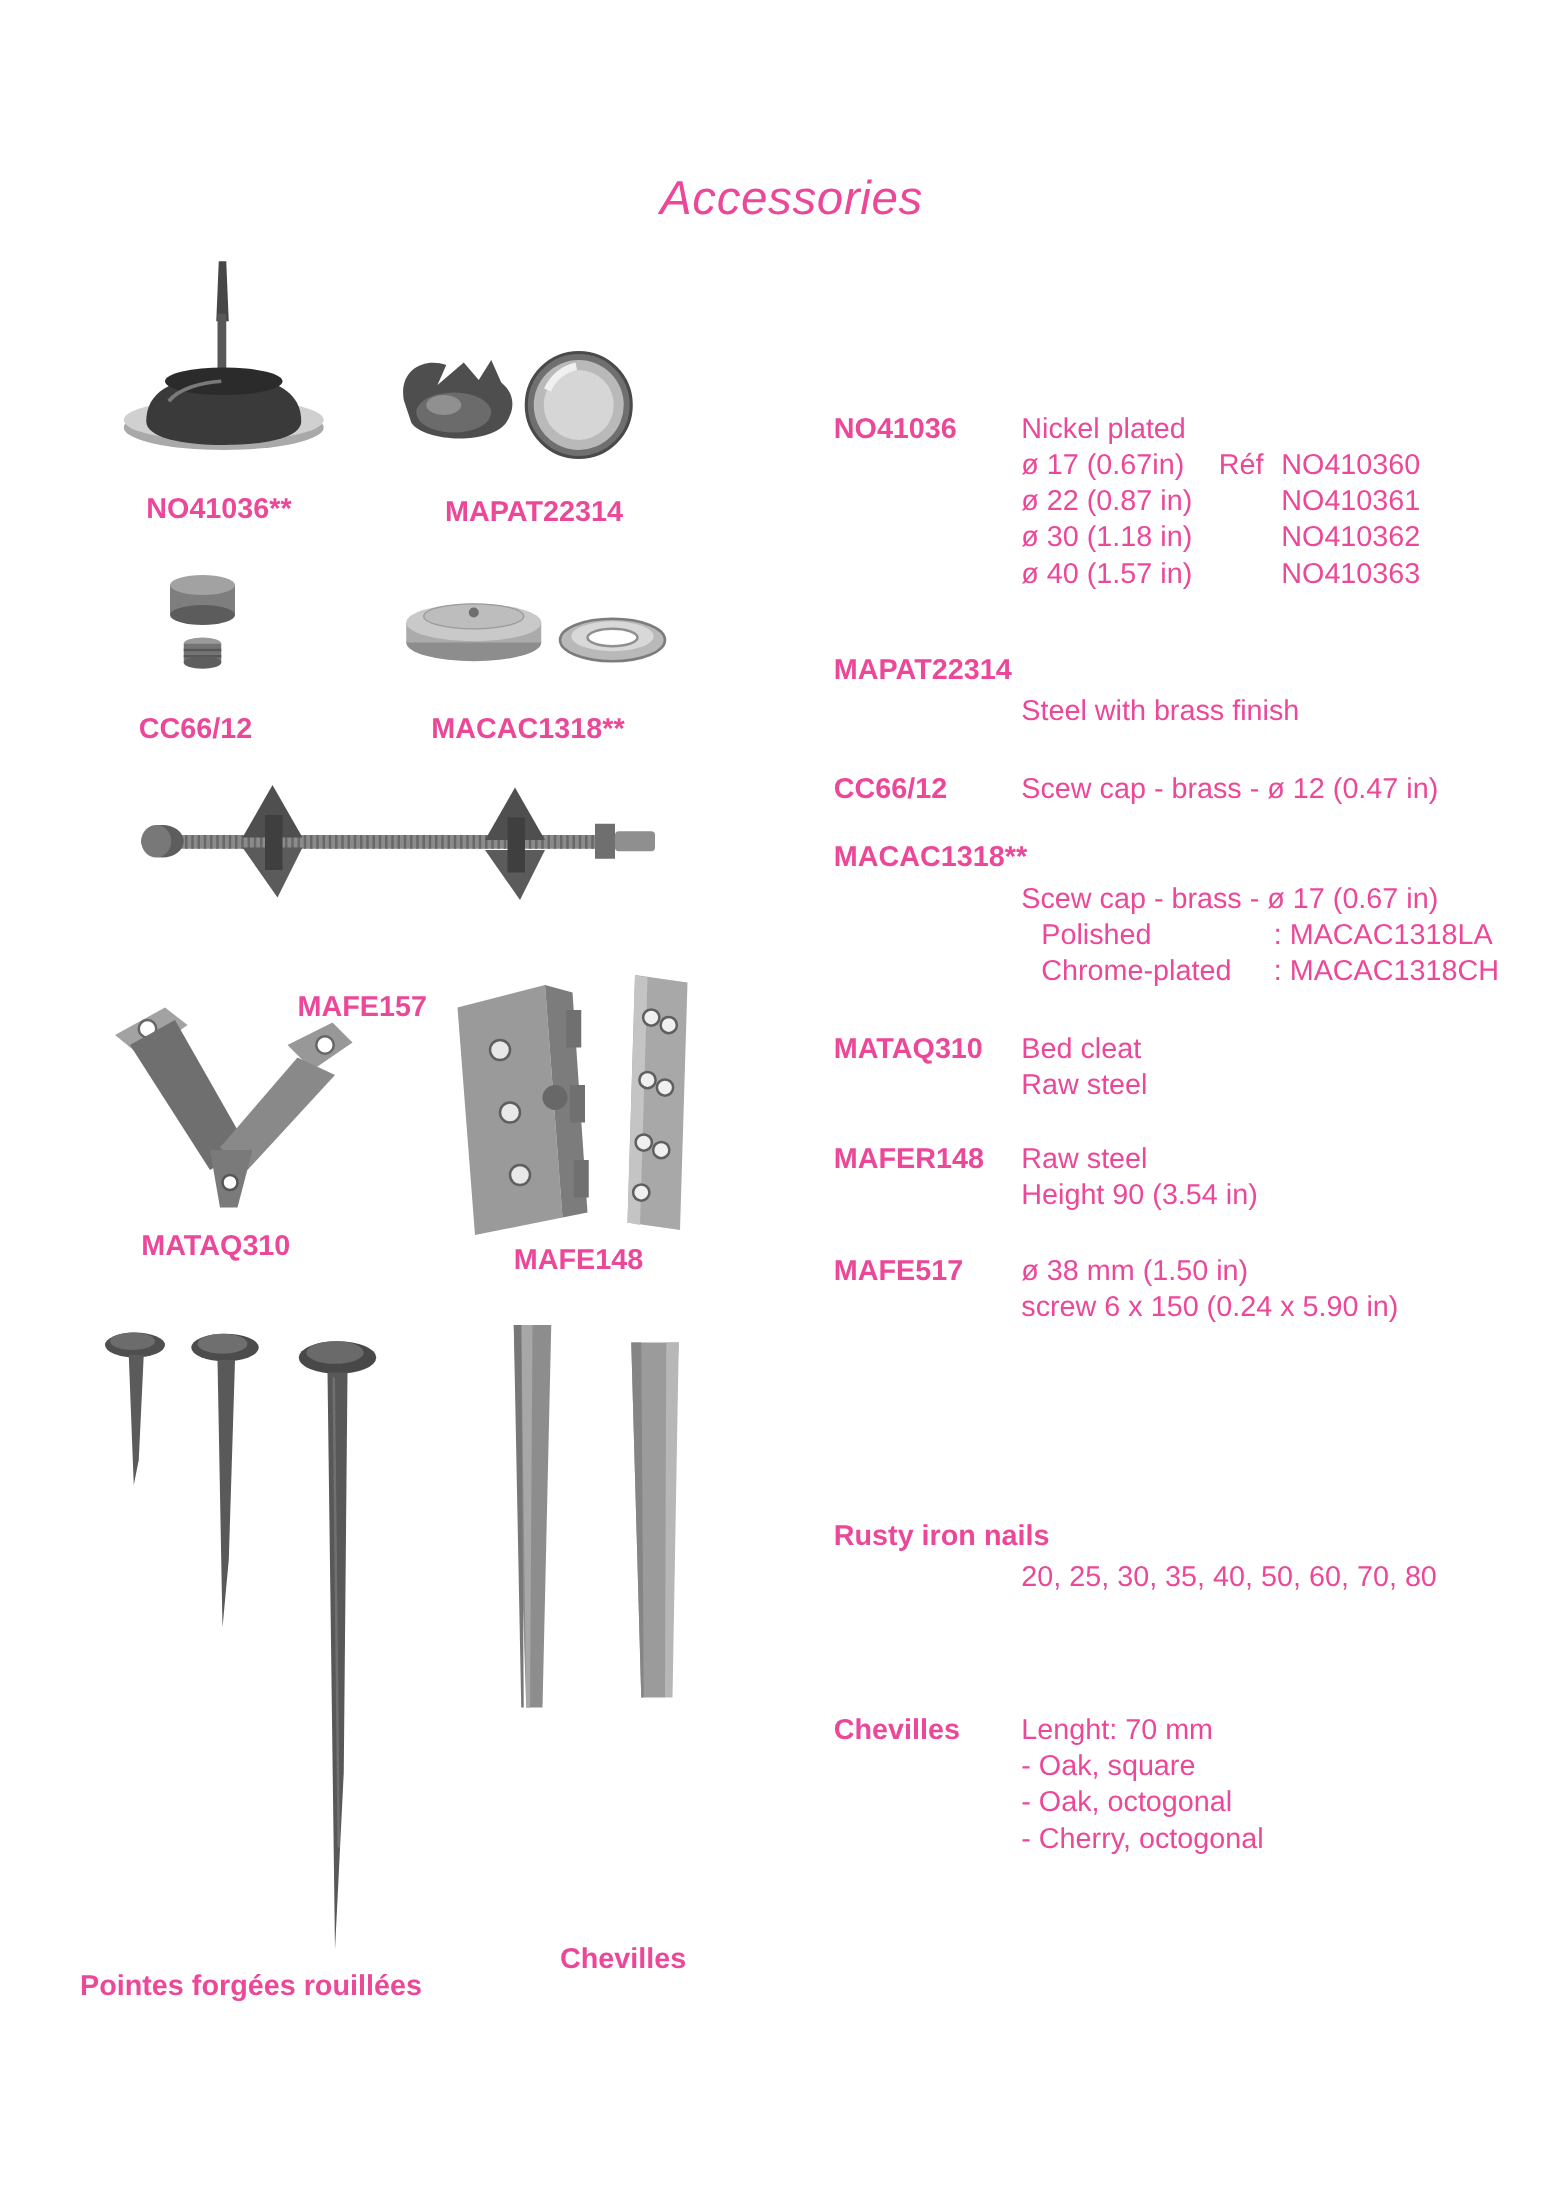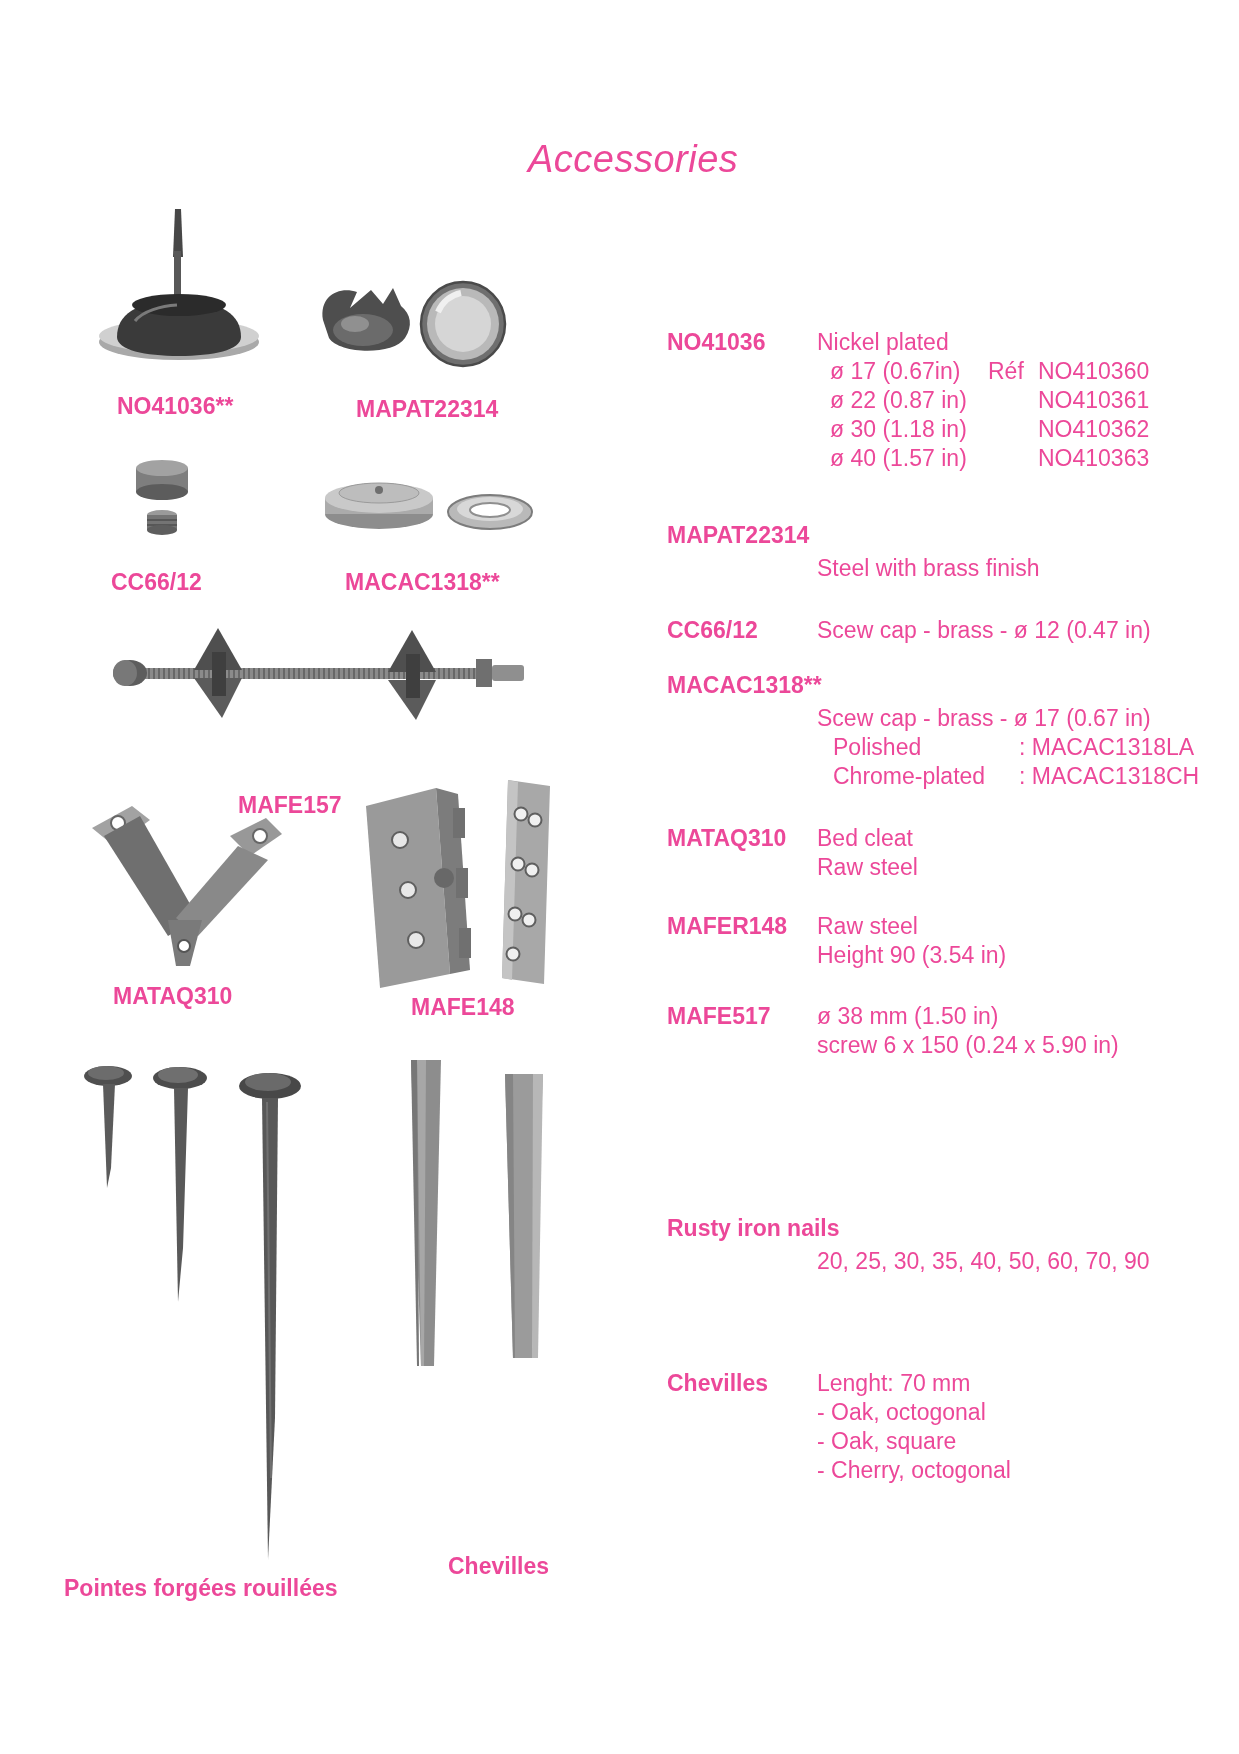--- a/index.html
+++ b/index.html
@@ -26,21 +26,21 @@
   .spec{
     position:absolute;left:667px;width:560px;
     display:flex;align-items:flex-start;
     font-size:23px;line-height:29px;
   }
   .spec .term{width:150px;flex:none;font-weight:bold;white-space:nowrap;}
   .spec .desc{flex:1;}
   .spec.stack{display:block;}
   .spec.stack .desc{margin-left:150px;margin-top:4px;}
   .line{white-space:nowrap;}
-  .row .sz{display:inline-block;width:158px;margin-left:13px;}
+  .row .sz{display:inline-block;width:158px;}
   .row .rl{display:inline-block;width:50px;}
   .kv .k{display:inline-block;width:186px;margin-left:16px;}
 </style>
 </head>
 <body>
 
 <div class="page">
 
   <div class="title">Accessories</div>
 
@@ -250,27 +250,27 @@
     <div class="term">MAFE517</div>
     <div class="desc">
       <div class="line">ø 38 mm (1.50 in)</div>
       <div class="line">screw 6 x 150 (0.24 x 5.90 in)</div>
     </div>
   </div>
 
   <div class="spec stack" style="top:1214px">
     <div class="term">Rusty iron nails</div>
     <div class="desc">
-      <div class="line">20, 25, 30, 35, 40, 50, 60, 70, 90</div>
+      <div class="line">20, 25, 30, 35, 40, 50, 60, 70, 80</div>
     </div>
   </div>
 
   <div class="spec" style="top:1369px">
     <div class="term">Chevilles</div>
     <div class="desc">
       <div class="line">Lenght: 70 mm</div>
+      <div class="line">- Oak, square</div>
       <div class="line">- Oak, octogonal</div>
-      <div class="line">- Oak, square</div>
       <div class="line">- Cherry, octogonal</div>
     </div>
   </div>
 
 </div>
 
 </body></html>

